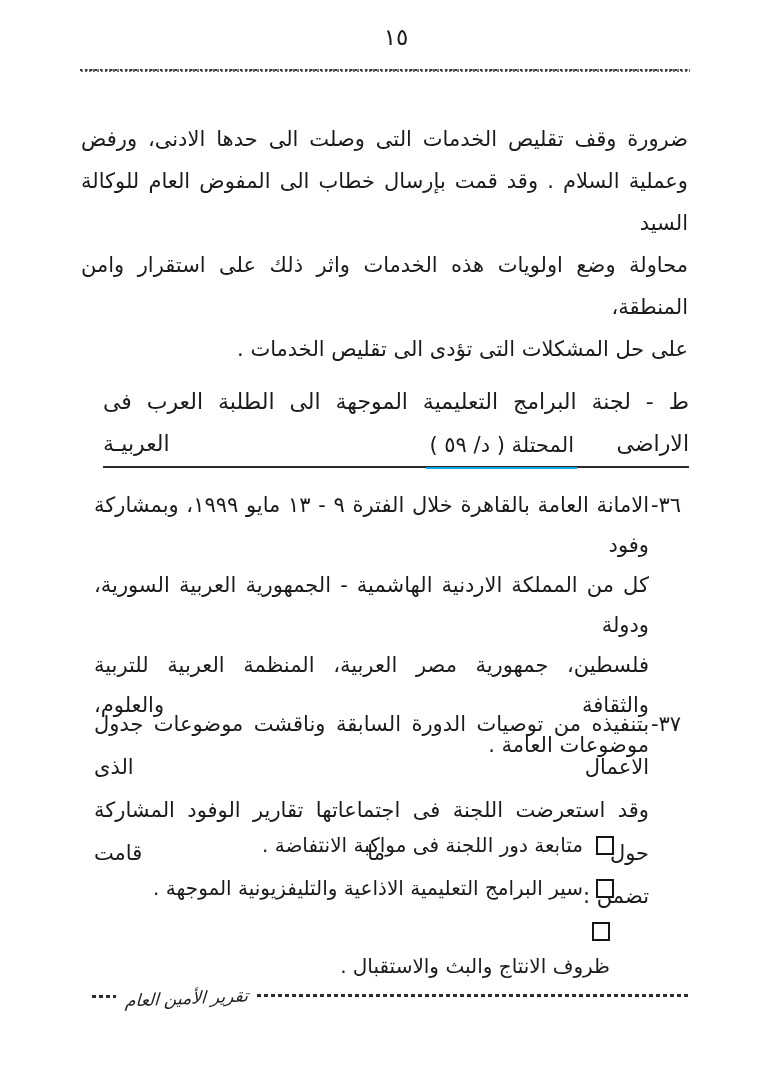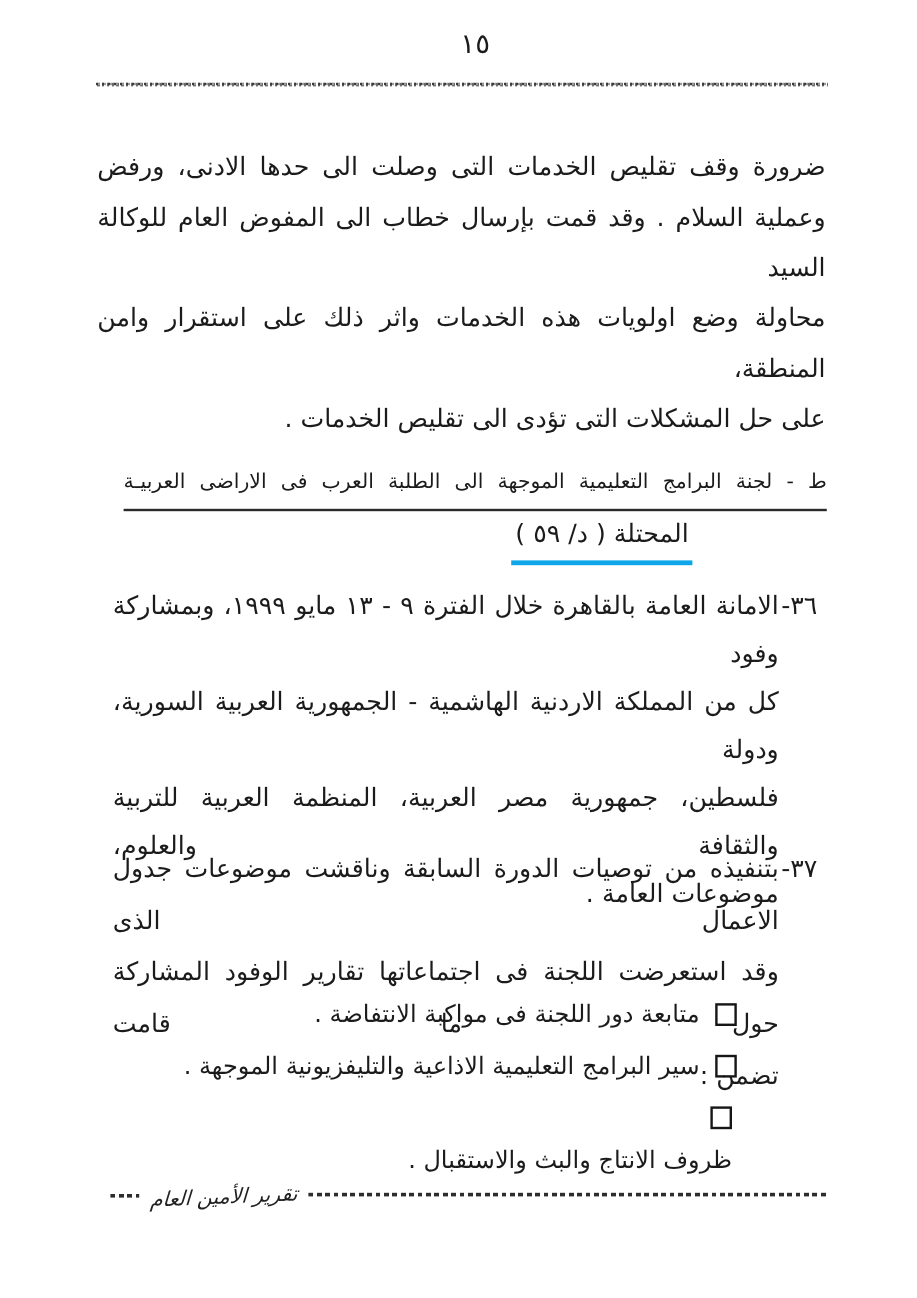--- a/index.html
+++ b/index.html
@@ -25,27 +25,27 @@
       repeating-linear-gradient(90deg, transparent 0 1px, #6b6b6b 1px 3px, transparent 3px 4px);
     background-size:auto 2px, auto 3px;
     background-repeat:repeat-x;
   }
   .para{font-size:21px;}
   .jline{text-align:justify;text-align-last:justify;}
   .rline{text-align:right;}
   .p1{position:absolute;top:102px;right:20px;left:25px;line-height:42px;}
   .heading-l1{
     position:absolute;top:365px;right:19px;left:47px;
-    font-size:17px;line-height:42px;
+    font-size:22px;line-height:42px;
     border-bottom:2px solid #2a2a2a;padding-bottom:1px;
   }
   .heading-l2{
     position:absolute;top:409px;right:131px;
     font-size:21px;line-height:40px;
-    border-bottom:4px solid #0ea5e9;padding:0 3px 2px 3px;
+    border-bottom:2px solid #0ea5e9;padding:0 3px 2px 3px;
   }
   .numitem{position:absolute;right:59px;left:38px;font-size:21px;}
   .item36{top:469px;line-height:40px;}
   .item37{top:687px;line-height:43px;}
   .numitem .num{
     position:absolute;top:0;right:-48px;width:46px;
     text-align:left;white-space:nowrap;
   }
   .bullets{position:absolute;top:817px;right:94px;left:90px;}
   .bullet-row{

